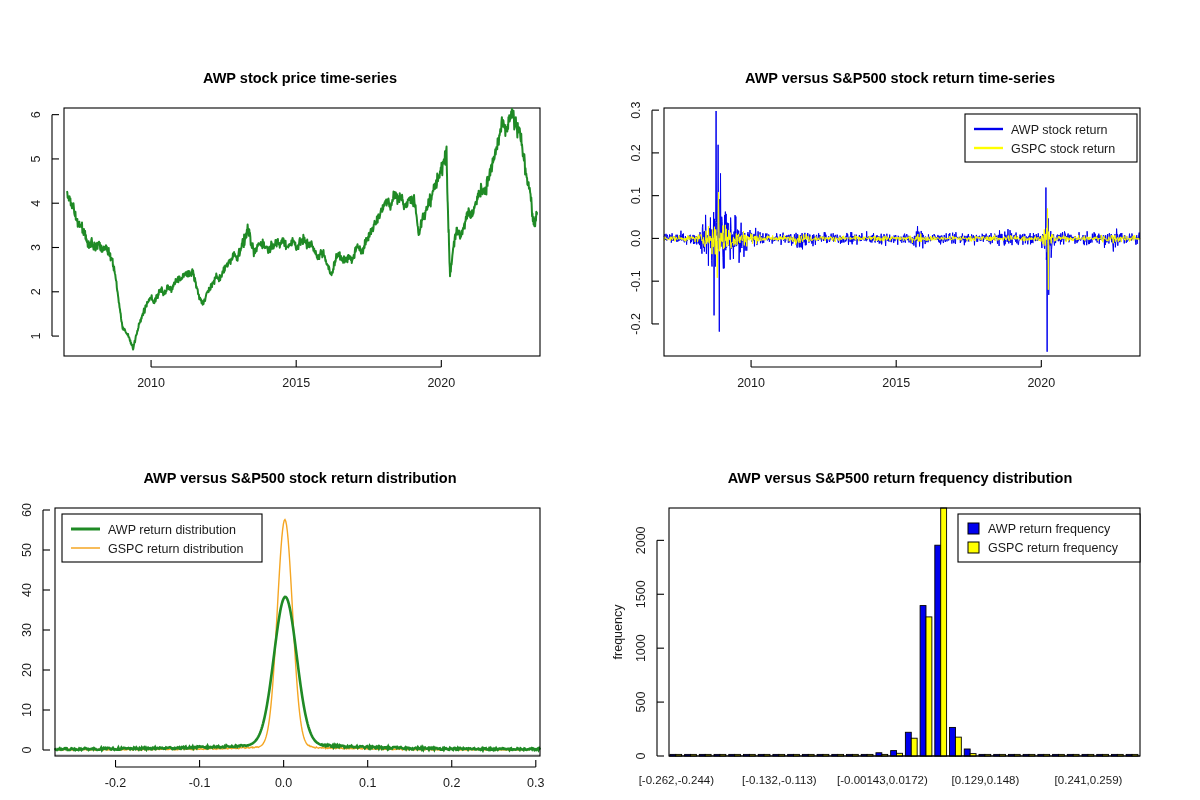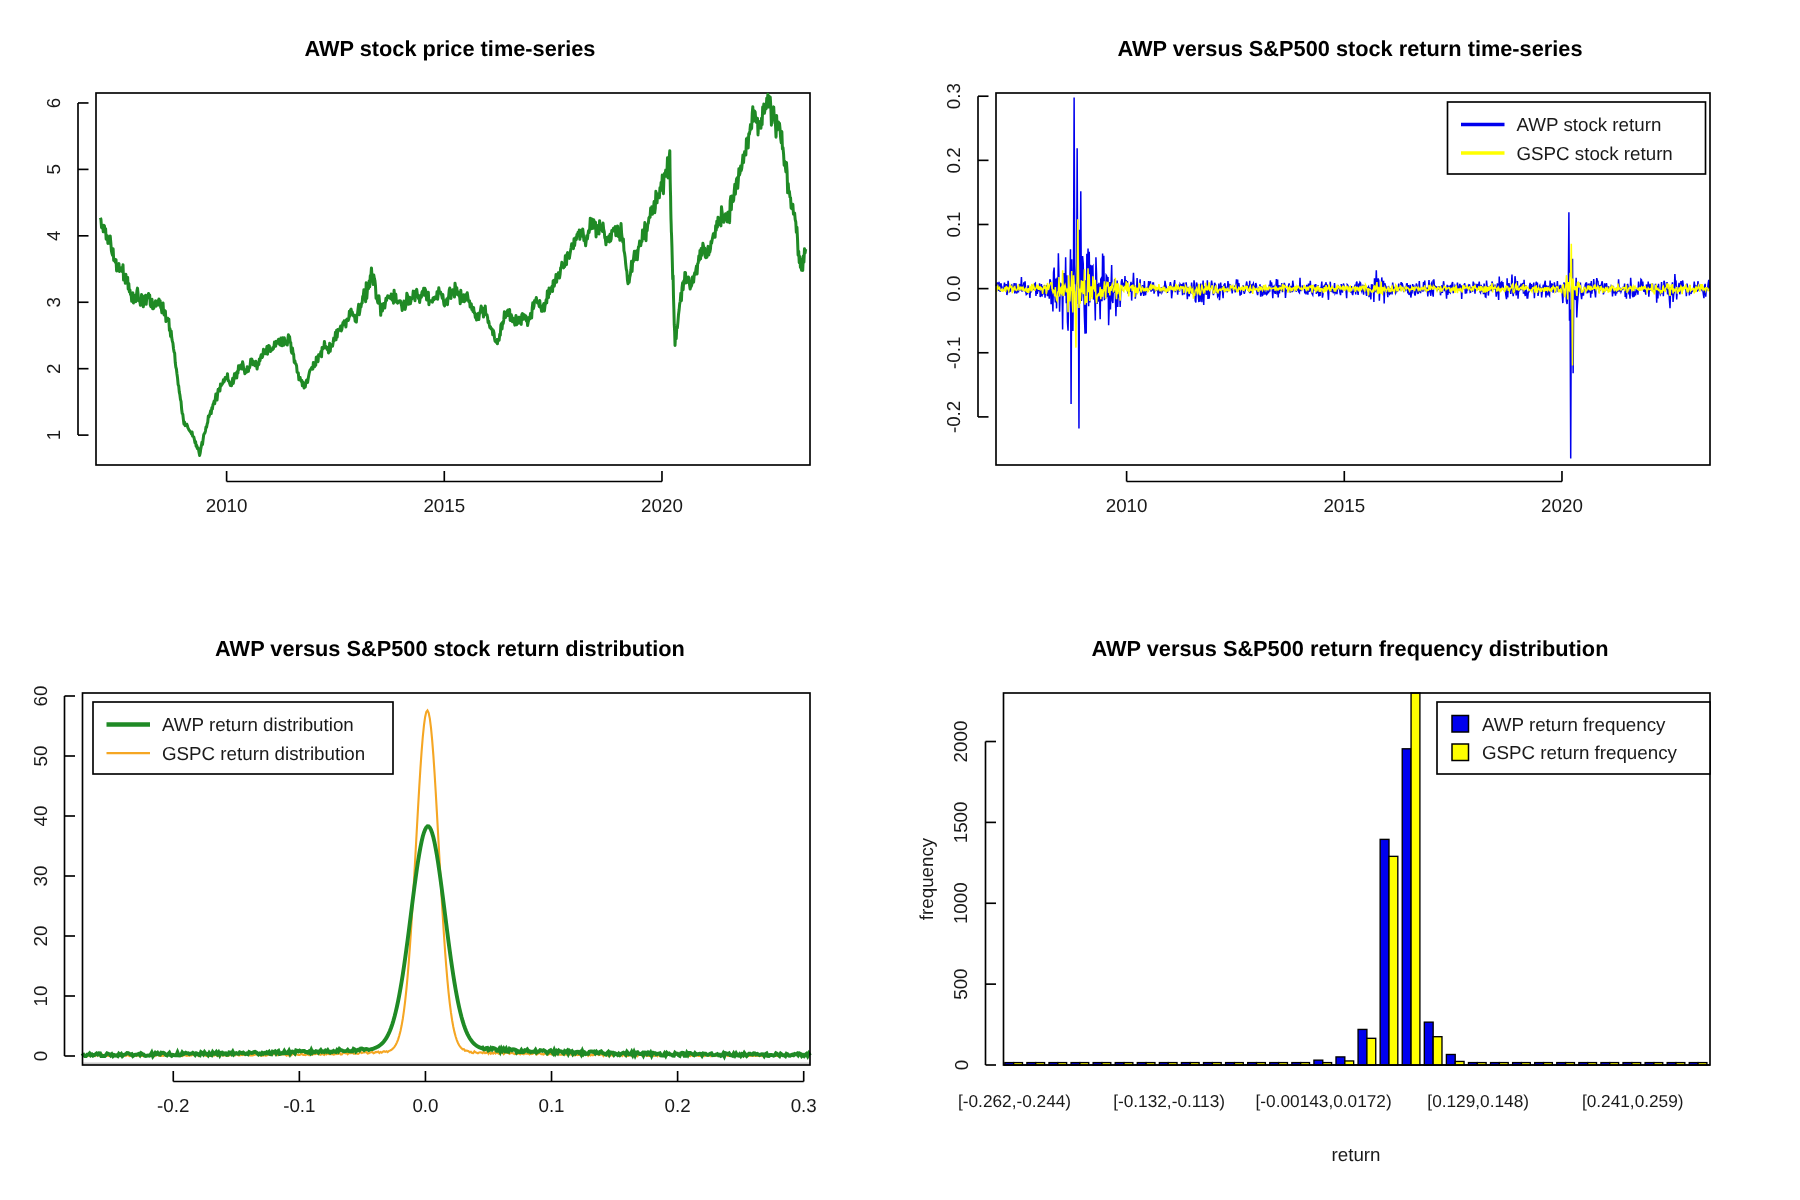--- a/index.html
+++ b/index.html
@@ -17,20 +17,21 @@
     display: grid;
     grid-template-columns: 600px 600px;
     grid-template-rows: 400px 400px;
     width: 1200px;
     height: 800px;
   }
   .panel {
     position: relative;
     width: 600px;
     height: 400px;
+    margin-top: 46px;
   }
   .panel svg {
     display: block;
   }
   text {
     font-family: "Liberation Sans", sans-serif;
     fill: #000000;
   }
   .ttl {
     font-size: 14.5px;

